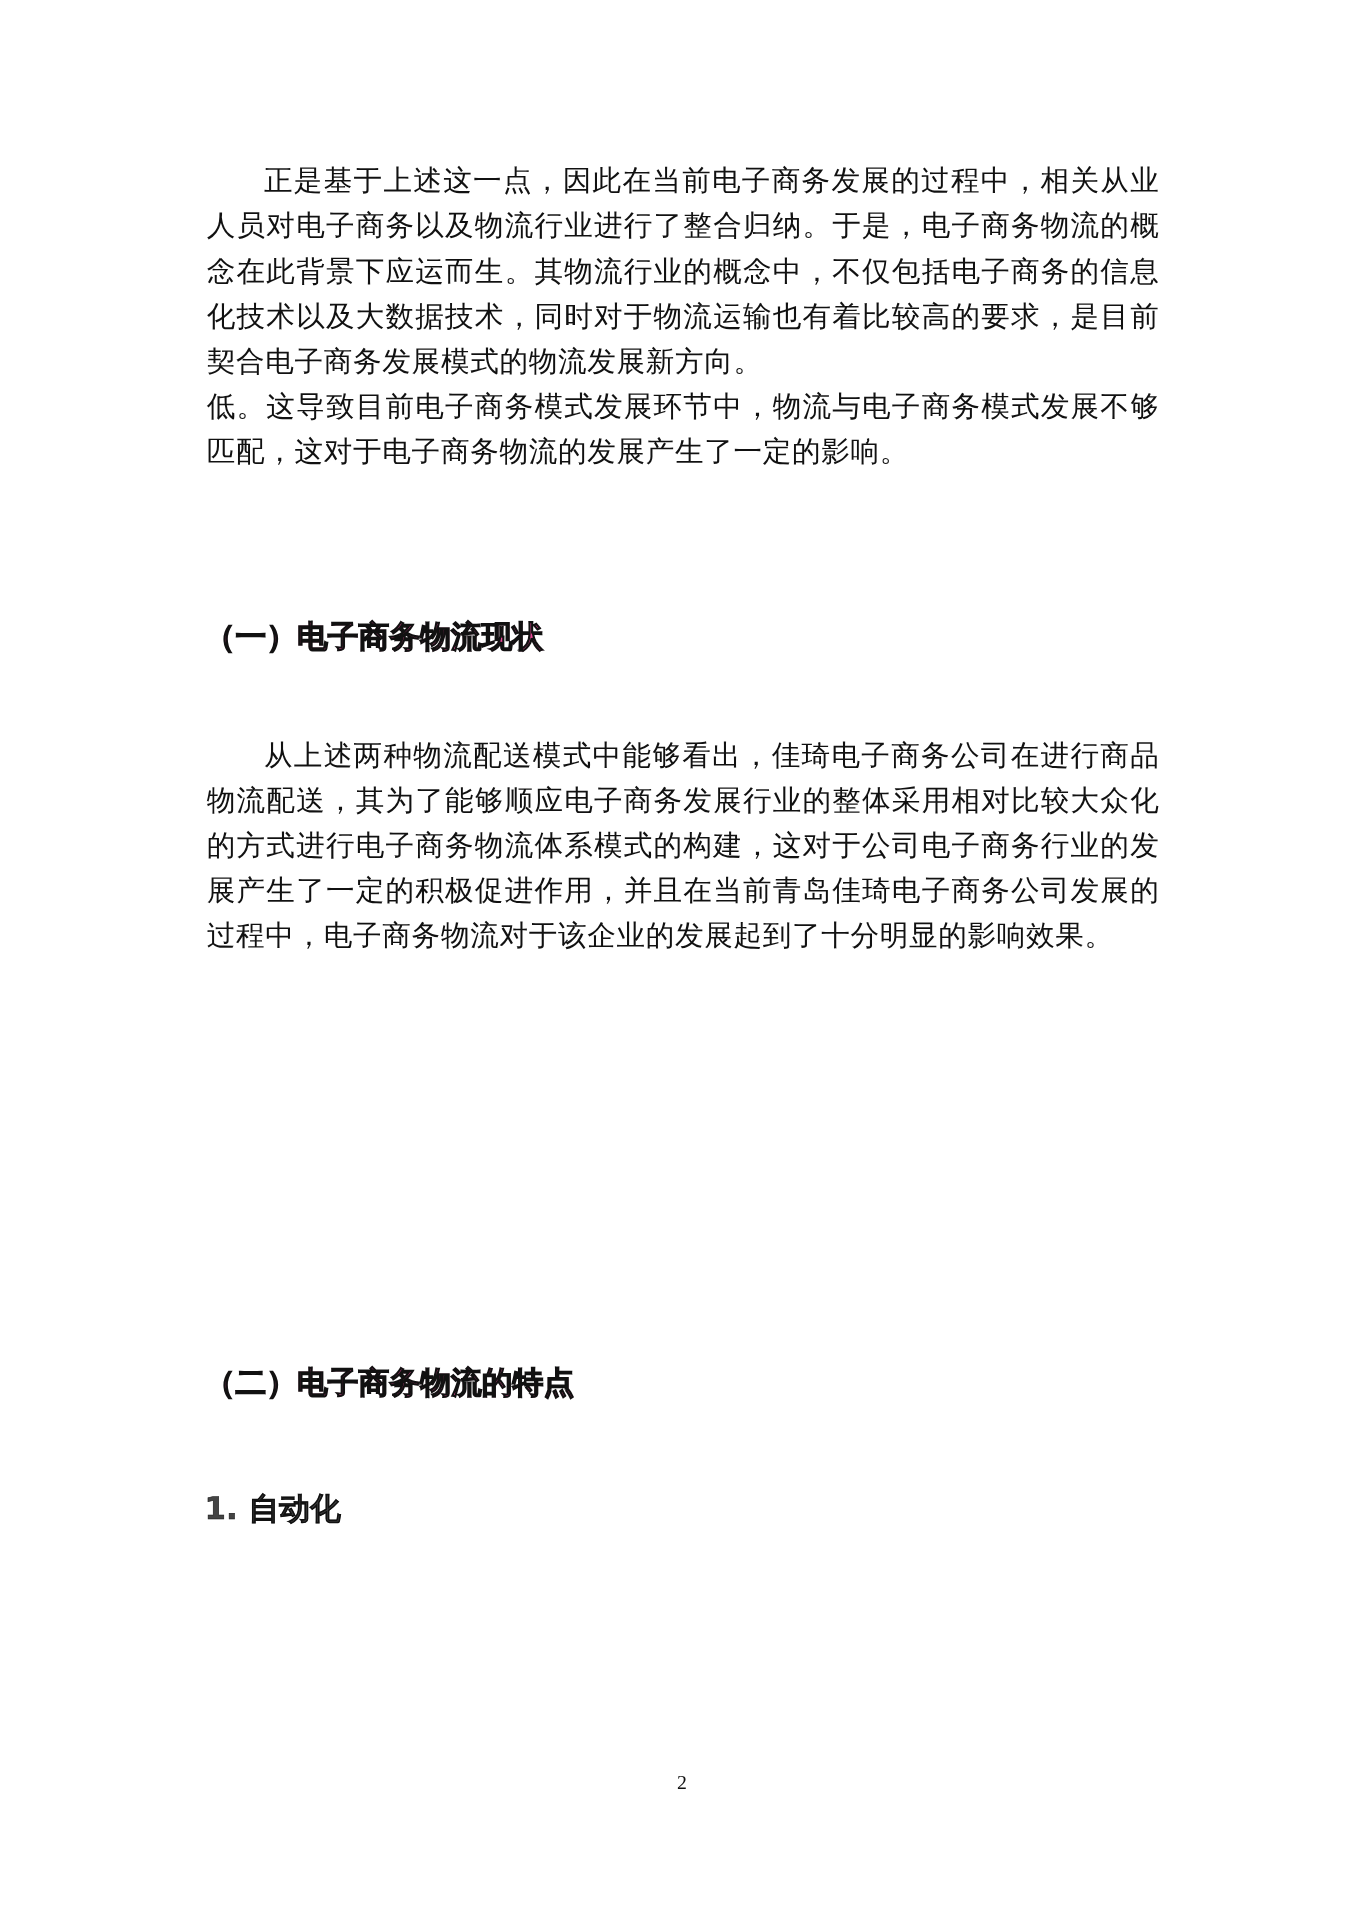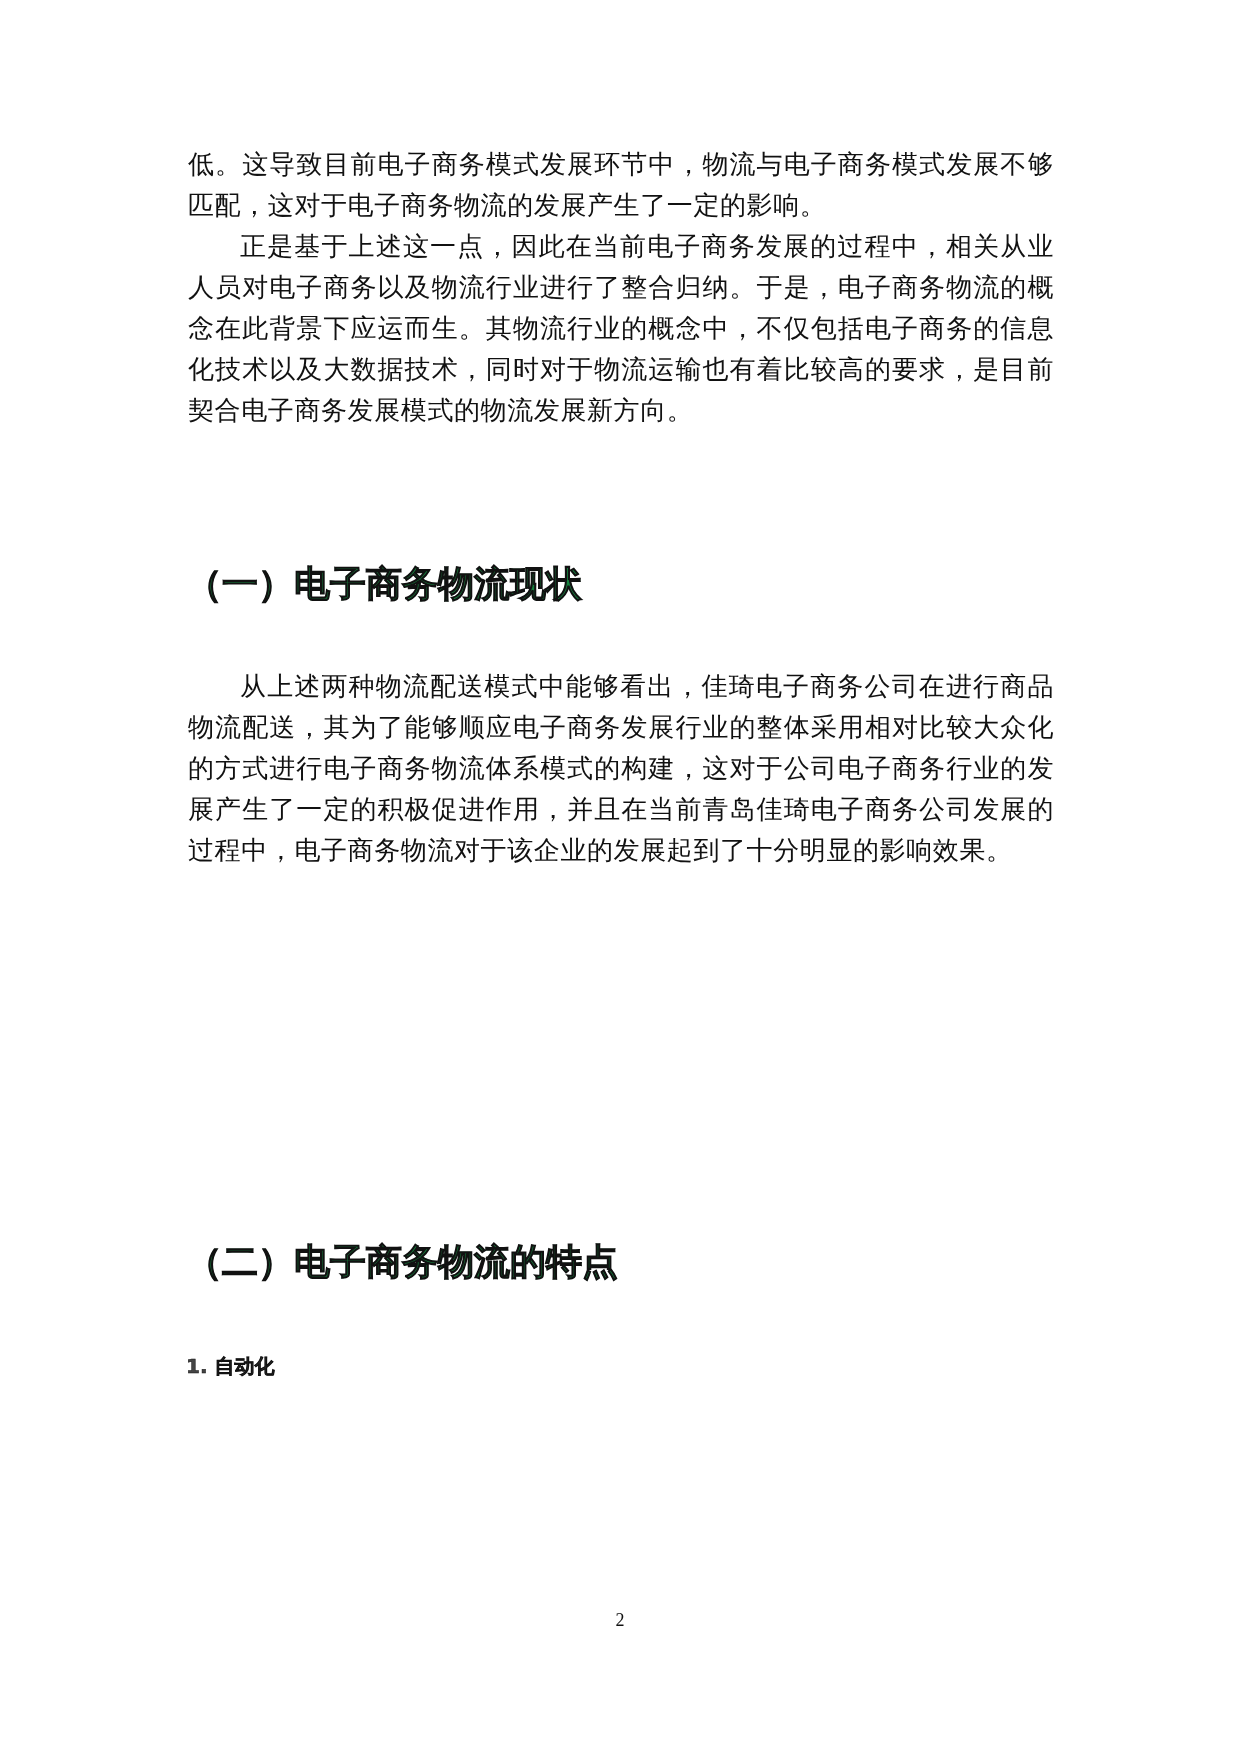--- a/index.html
+++ b/index.html
@@ -6,35 +6,35 @@
   body { width: 1240px; height: 1754px; position: relative; overflow: hidden;
          font-family: "Liberation Serif", "DejaVu Serif", serif; color: #111; }
   .page { position: absolute; left: 0; top: 0; width: 1240px; height: 1754px; }
   .block { position: absolute; left: 188px; width: 866px; }
   .para { font-size: 26px; line-height: 41px; margin: 0; text-align: justify; letter-spacing: 0.6px; }
   .para.indent { text-indent: 52px; }
   .h1 { position: absolute; left: 186px; top: 464px; font-family: "DejaVu Sans", sans-serif;
         font-weight: bold; font-size: 37px; color: #444; -webkit-text-stroke: 1px #111;
         letter-spacing: 0.5px; white-space: nowrap; }
   .h2 { position: absolute; left: 186px; font-family: "DejaVu Sans", sans-serif;
-        font-weight: bold; font-size: 36px; color: #15803d; -webkit-text-stroke: 1px #111; white-space: nowrap; }
+        font-weight: bold; font-size: 28px; color: #ec4899; -webkit-text-stroke: 1px #111; white-space: nowrap; }
   .h3 { position: absolute; left: 186px; top: 1353px; font-family: "DejaVu Sans", sans-serif;
-        font-weight: bold; font-size: 20px; color: #444; -webkit-text-stroke: 0.5px #111; }
+        font-weight: bold; font-size: 28px; color: #444; -webkit-text-stroke: 0.5px #111; }
   .wide .para { line-height: 48px; }
   .pagenum { position: absolute; left: 0; width: 1240px; text-align: center; top: 1610px;
              font-size: 18px; }
 </style>
 </head>
 <body>
 
 <div class="page">
 
   <div class="block" style="top:144px;">
+    <p class="para indent">正是基于上述这一点，因此在当前电子商务发展的过程中，相关从业人员对电子商务以及物流行业进行了整合归纳。于是，电子商务物流的概念在此背景下应运而生。其物流行业的概念中，不仅包括电子商务的信息化技术以及大数据技术，同时对于物流运输也有着比较高的要求，是目前契合电子商务发展模式的物流发展新方向。</p>
     <p class="para">低。这导致目前电子商务模式发展环节中，物流与电子商务模式发展不够匹配，这对于电子商务物流的发展产生了一定的影响。</p>
-    <p class="para indent">正是基于上述这一点，因此在当前电子商务发展的过程中，相关从业人员对电子商务以及物流行业进行了整合归纳。于是，电子商务物流的概念在此背景下应运而生。其物流行业的概念中，不仅包括电子商务的信息化技术以及大数据技术，同时对于物流运输也有着比较高的要求，是目前契合电子商务发展模式的物流发展新方向。</p>
   </div>
 
 
   <div class="h2" style="top:560px;">（一）电子商务物流现状</div>
 
   <div class="block" style="top:666px;">
     <p class="para indent">从上述两种物流配送模式中能够看出，佳琦电子商务公司在进行商品物流配送，其为了能够顺应电子商务发展行业的整体采用相对比较大众化的方式进行电子商务物流体系模式的构建，这对于公司电子商务行业的发展产生了一定的积极促进作用，并且在当前青岛佳琦电子商务公司发展的过程中，电子商务物流对于该企业的发展起到了十分明显的影响效果。</p>
   </div>
 
   <div class="h2" style="top:1238px;">（二）电子商务物流的特点</div>

